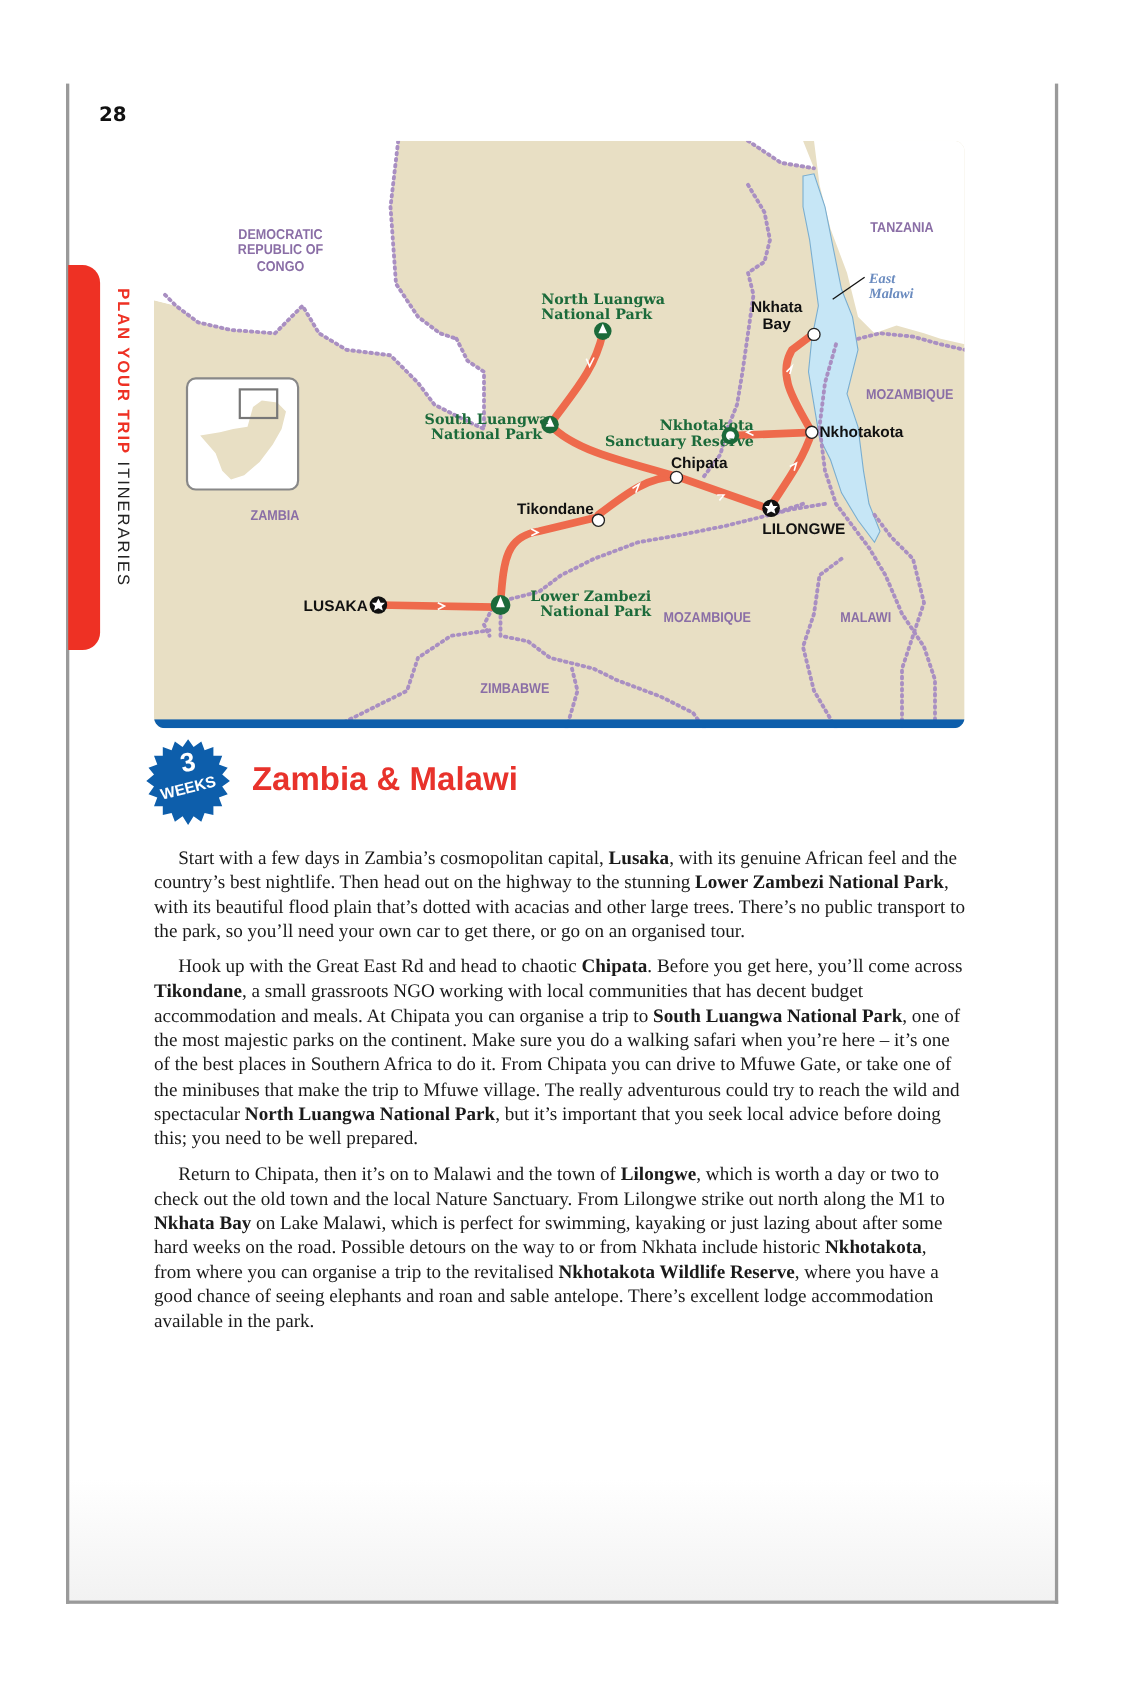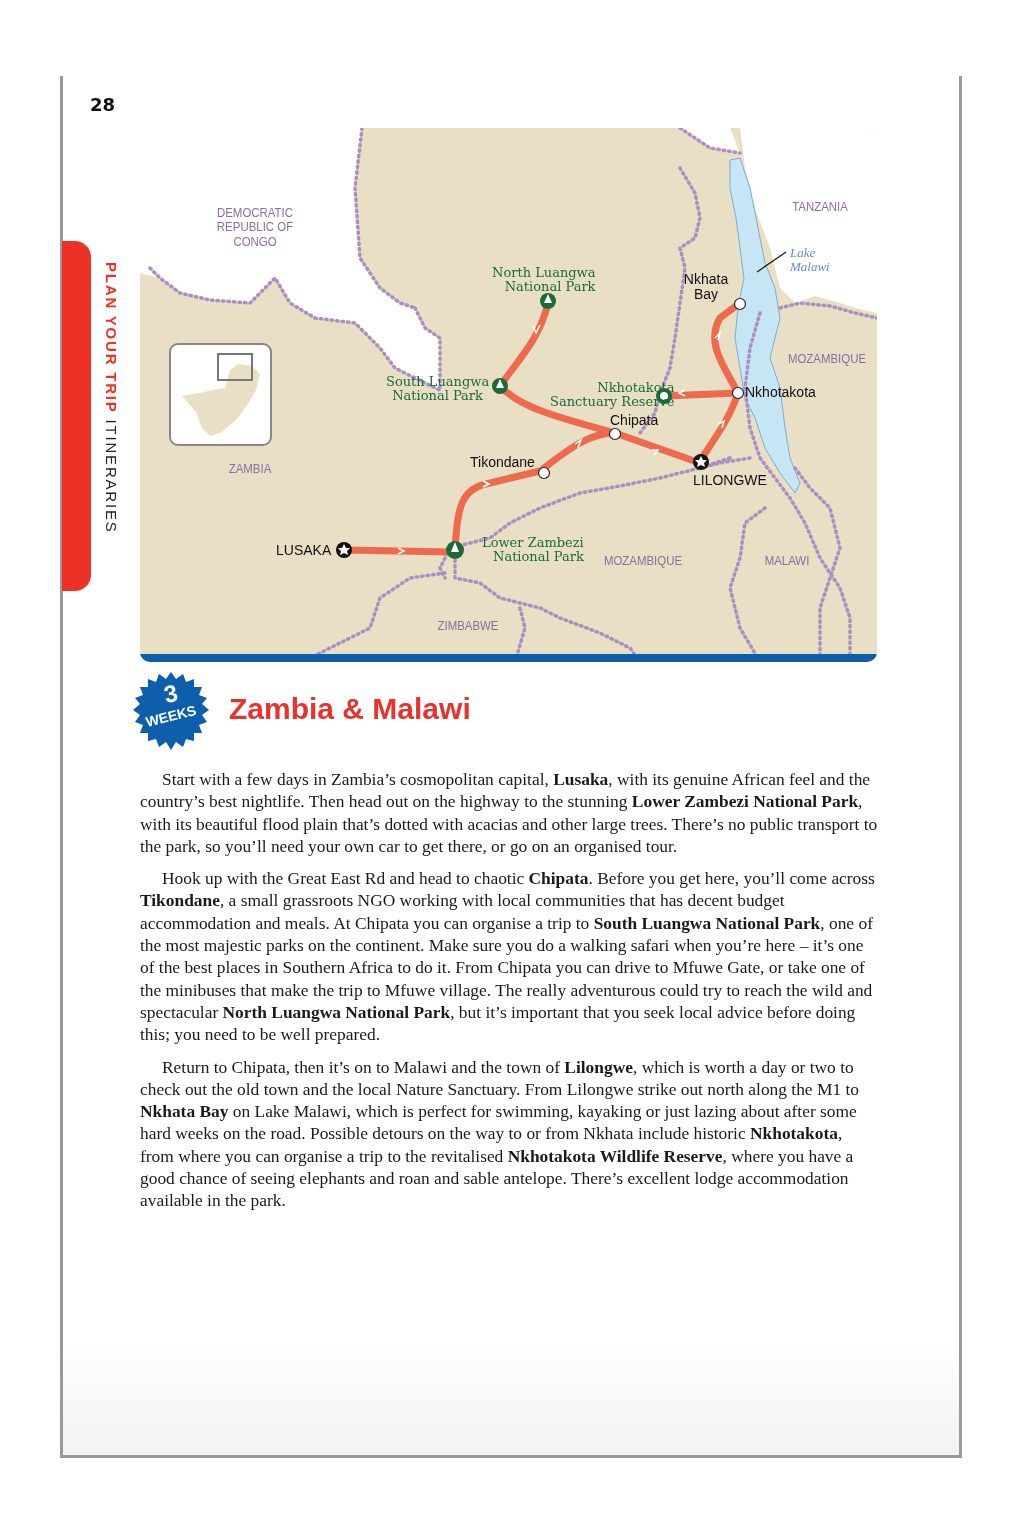--- a/index.html
+++ b/index.html
@@ -3,26 +3,26 @@
 <meta charset="utf-8">
 <style>
   html, body { margin:0; padding:0; background:#ffffff; }
   body { width:1024px; height:1536px; position:relative; overflow:hidden; font-family:"Liberation Sans", sans-serif; }
   .page-frame { position:absolute; left:60px; top:76px; width:902px; height:1382px; border-left:3px solid #9a9a9a; border-right:3px solid #9a9a9a; border-bottom:3px solid #9a9a9a; background:linear-gradient(#ffffff 0%, #ffffff 92%, #f2f2f2 100%); box-sizing:border-box; }
   .page-number { position:absolute; left:90px; top:94px; font-size:18px; font-weight:bold; color:#111; font-family:"DejaVu Sans", sans-serif; }
   .side-tab { position:absolute; left:62px; top:241px; width:29px; height:350px; background:#ee3124; border-radius:0 16px 16px 0; }
   .side-label { position:absolute; left:100px; top:262px; width:20px; height:300px; writing-mode:vertical-rl; font-size:15px; letter-spacing:1.8px; white-space:nowrap; }
   .side-label .hl { color:#ee3124; font-weight:bold; }
   .side-label .rest { color:#222; }
-  .map { position:absolute; left:140px; top:128px; width:737px; height:534px; border-radius:10px; overflow:hidden; background:#ffffff; }
+  .map { position:absolute; left:140px; top:128px; width:737px; height:534px; border-radius:10px; overflow:hidden; background:#ffffff;font-weight:bold; }
   .map svg { position:absolute; left:0; top:0; }
   .map-bottom-bar { position:absolute; left:0; bottom:0; width:100%; height:8px; background:#0d5eab; }
   .lbl { position:absolute; white-space:nowrap; line-height:1.1; }
   .country { color:#8a6ea6; font-size:13px; text-align:center; font-family:"Liberation Sans", sans-serif; transform:scaleX(0.88); transform-origin:center; }
-  .park { color:#1b6a3a; font-size:13px; font-family:"DejaVu Serif", serif; text-align:right; }
+  .park { color:#1b6a3a; font-size:13px; font-family:"DejaVu Serif", serif; text-align:left; }
   .town { color:#111; font-size:14px; }
   .lake { color:#6a8bbf; font-size:13px; font-style:italic; font-family:"Liberation Serif", serif; }
   .badge { position:absolute; left:130px; top:670px; width:82px; height:82px; }
   .badge .num { position:absolute; left:0; top:12px; width:82px; text-align:center; color:#fff; font-weight:bold; font-size:24px; line-height:24px; transform:rotate(-12deg); }
   .badge .wk { position:absolute; left:0; top:38px; width:82px; text-align:center; color:#fff; font-weight:bold; font-size:14px; transform:rotate(-14deg); }
   .title { position:absolute; left:229px; top:692px; font-size:30px; font-weight:bold; color:#e8322b; font-family:"Liberation Sans", sans-serif;text-align:right; }
   .body-text { position:absolute; left:140px; top:768px; width:740px; font-family:"Liberation Serif", serif; font-size:17.4px; line-height:22.3px; color:#1a1a1a; }
   .body-text p { margin:0 0 10px 0; }
   .body-text p.indent { text-indent:22px; }
   .body-text b { font-weight:bold; }
@@ -130,21 +130,21 @@
     <div>CONGO</div>
   </div>
   <div class="lbl country" style="left:640px;top:72px;width:80px;">TANZANIA</div>
   <div class="lbl country" style="left:80px;top:334px;width:60px;">ZAMBIA</div>
   <div class="lbl country" style="left:638px;top:224px;width:98px;">MOZAMBIQUE</div>
   <div class="lbl country" style="left:454px;top:426px;width:98px;">MOZAMBIQUE</div>
   <div class="lbl country" style="left:614px;top:426px;width:66px;">MALAWI</div>
   <div class="lbl country" style="left:284px;top:491px;width:88px;">ZIMBABWE</div>
 
   <div class="lbl lake" style="left:650px;top:118px;">
-    <div>Lake</div>
+    <div>East</div>
     <div>Malawi</div>
   </div>
 
   <div class="lbl park" style="left:352px;top:138px;">
     <div>North Luangwa</div>
     <div>National Park</div>
   </div>
   <div class="lbl park" style="left:246px;top:247px;text-align:center;">
     <div>South Luangwa</div>
     <div>National Park</div>

